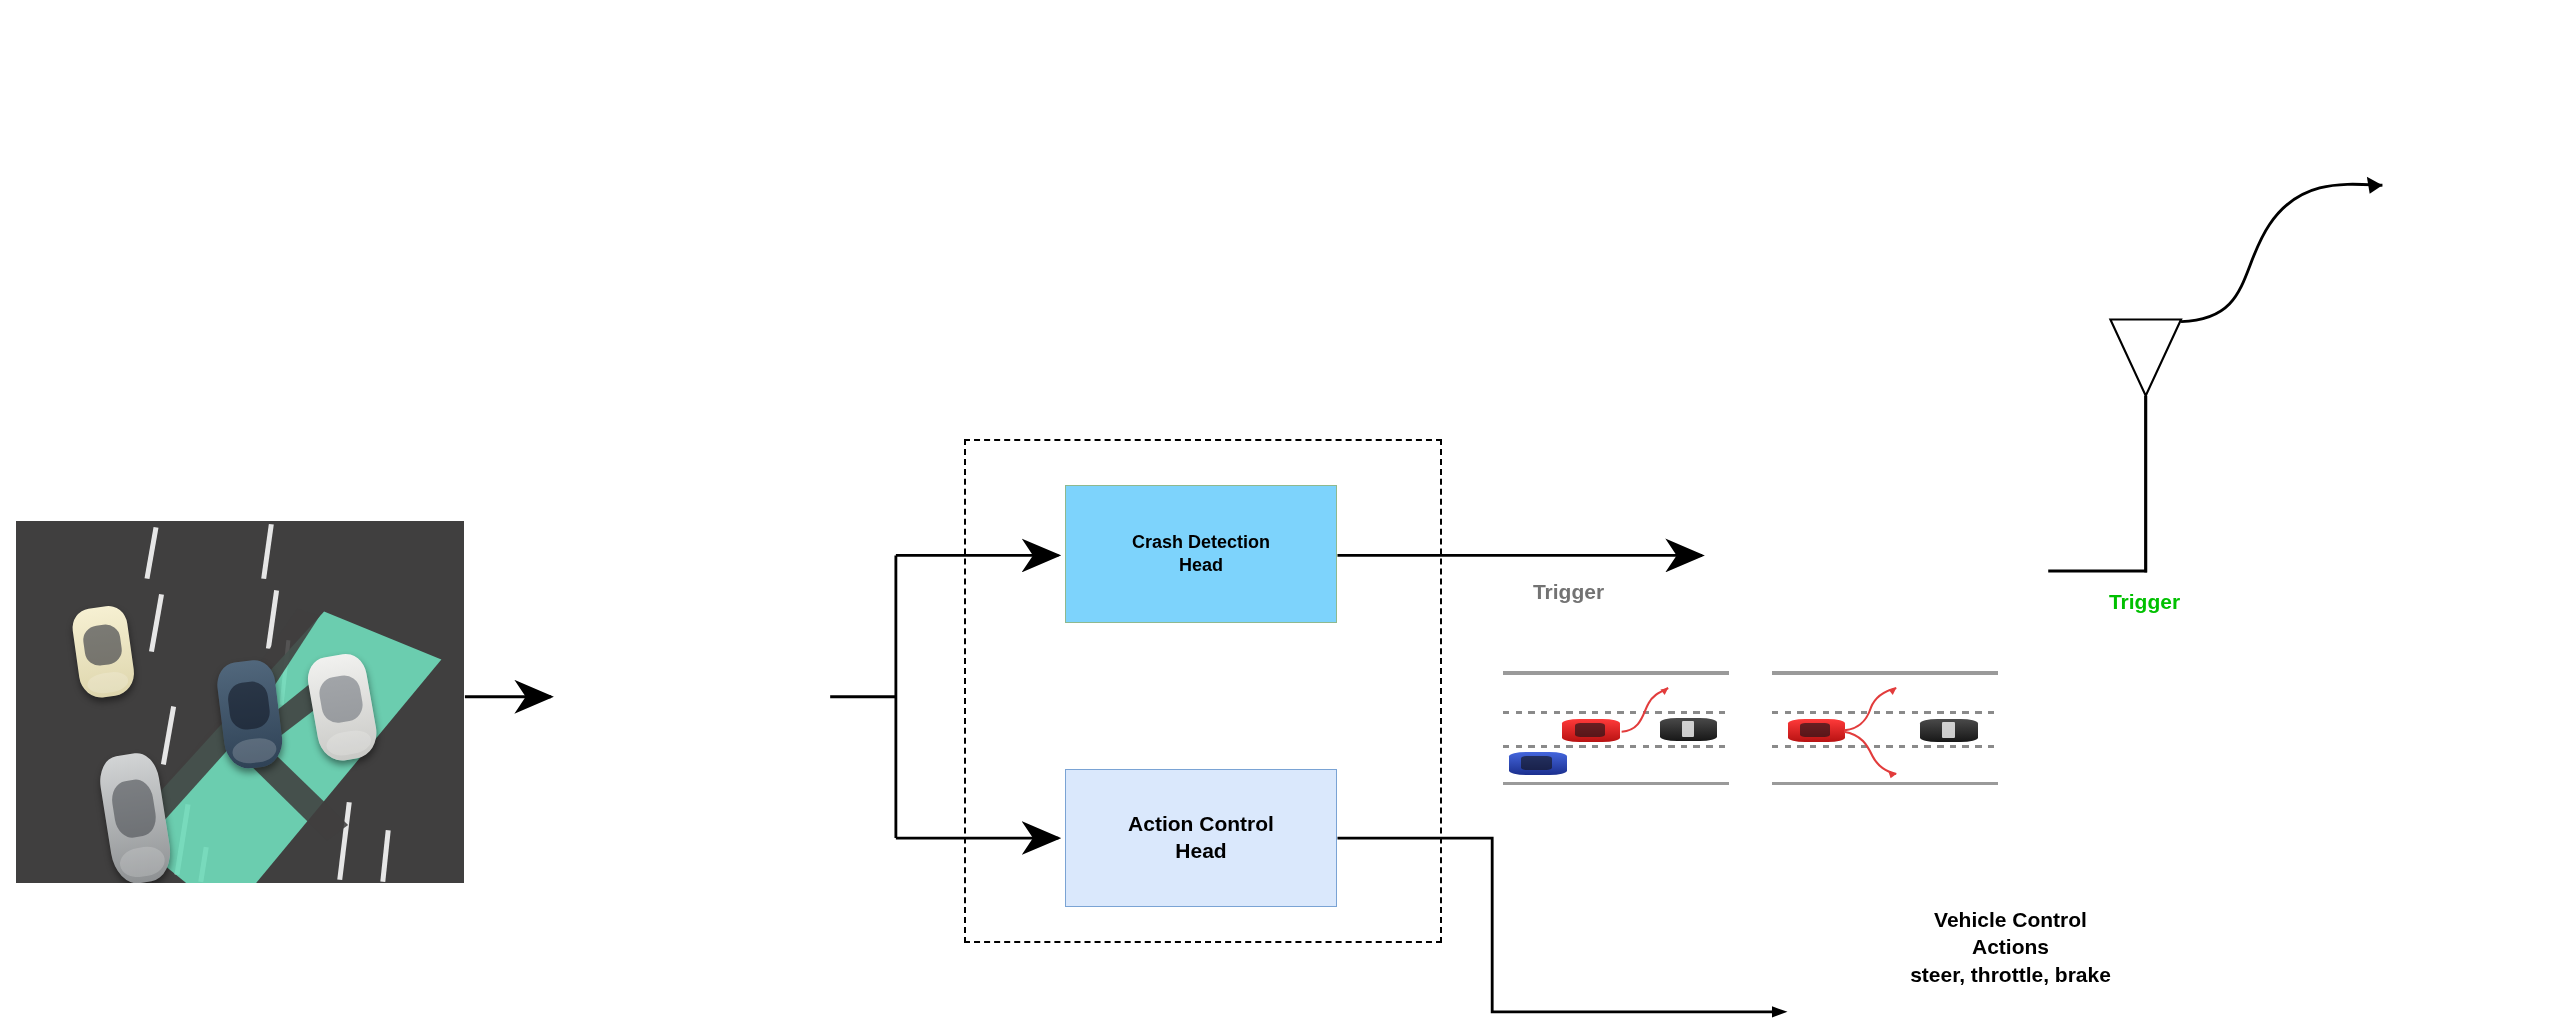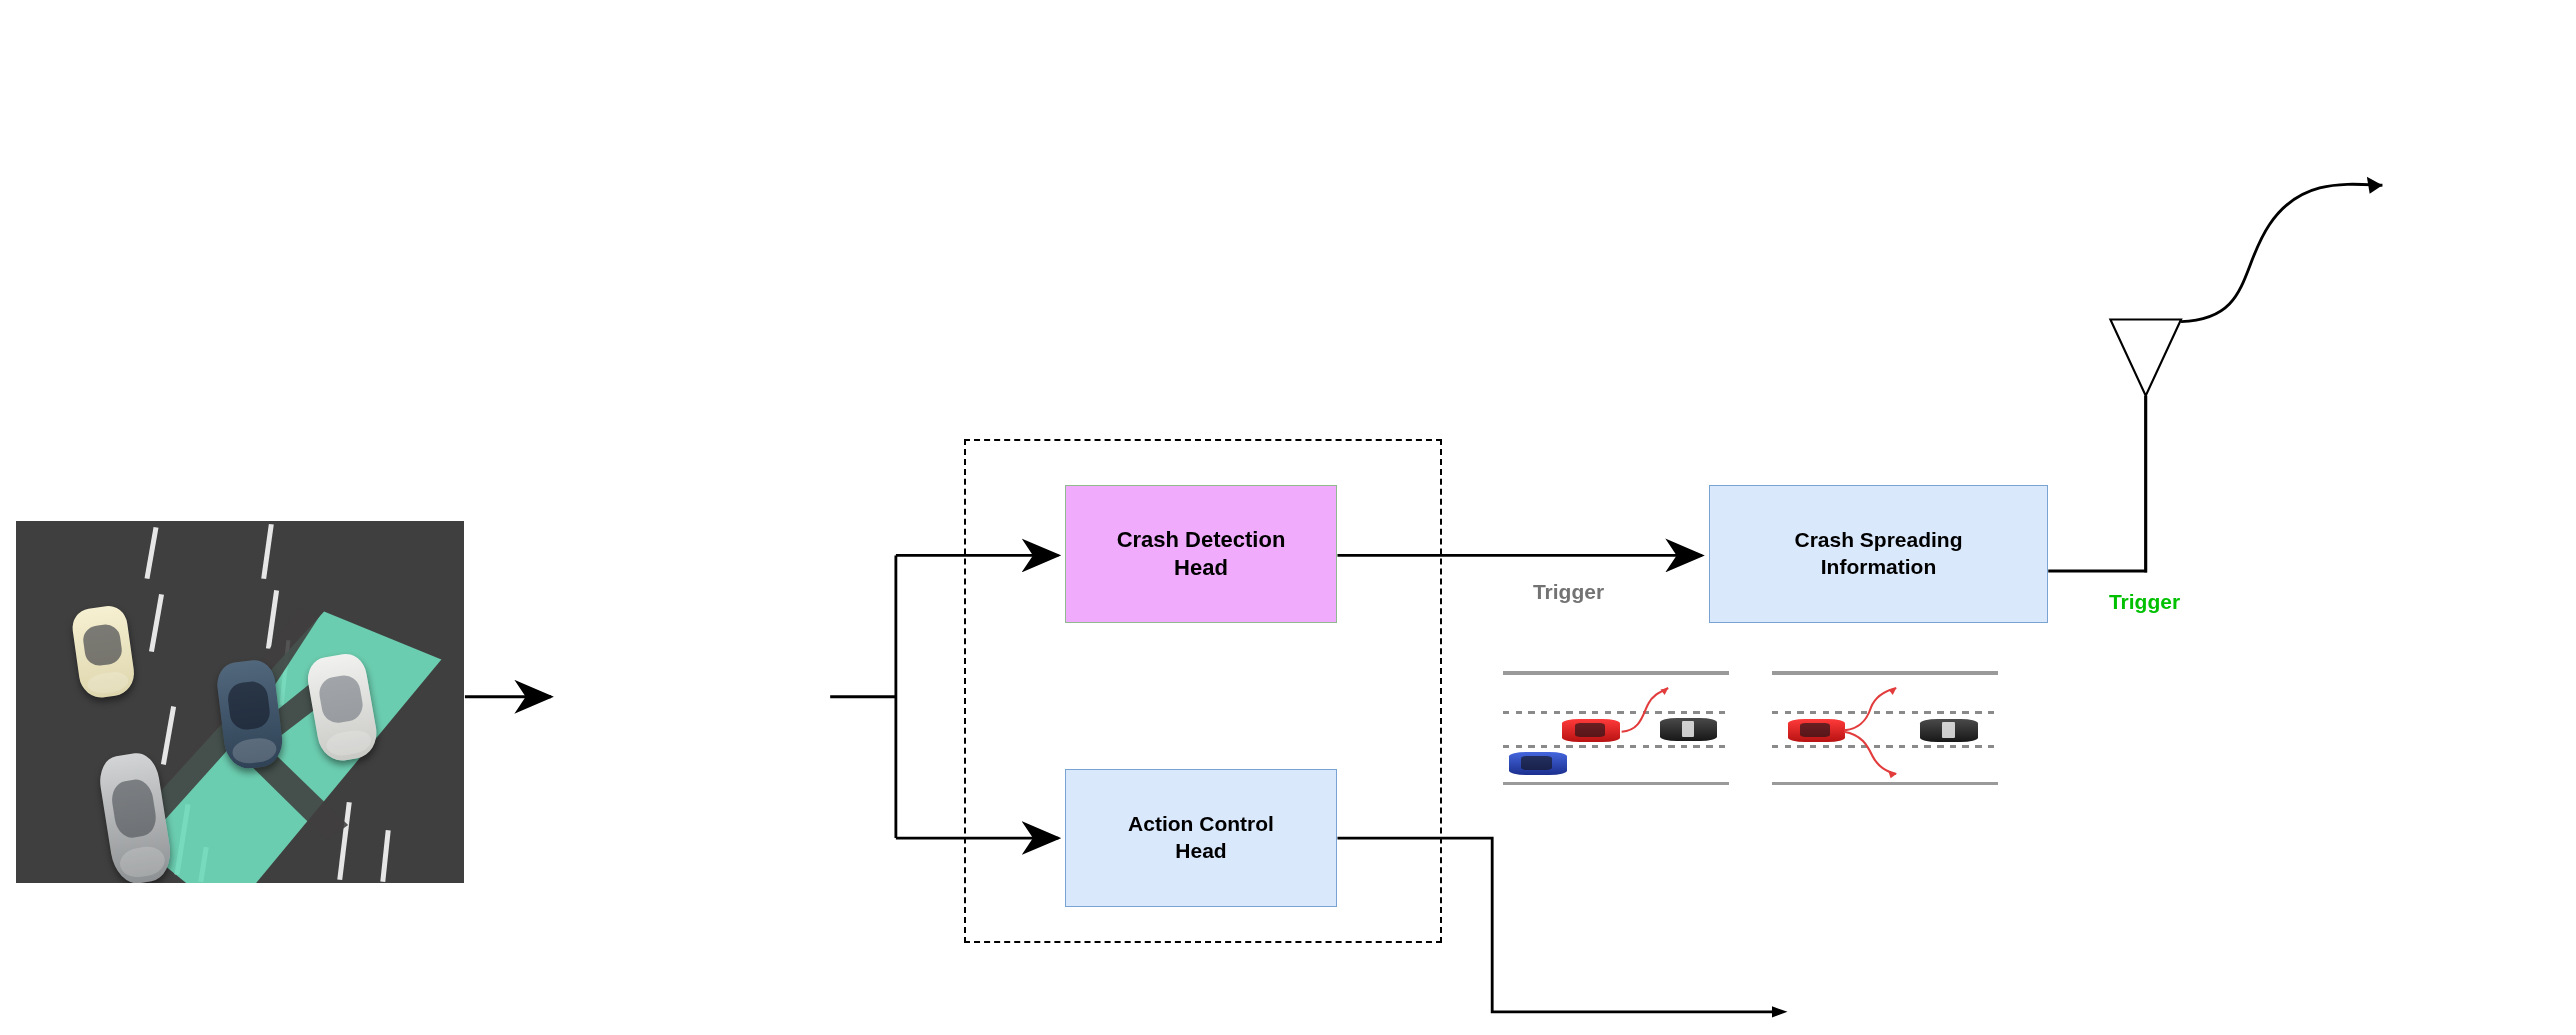--- a/index.html
+++ b/index.html
@@ -6,21 +6,21 @@
   body{width:2576px;height:1036px;position:relative;overflow:hidden;
        font-family:"Liberation Sans","DejaVu Sans",sans-serif;}
   .stage{position:absolute;left:0;top:0;width:2576px;height:1036px;}
   svg.layer{position:absolute;left:0;top:0;width:2576px;height:1036px;pointer-events:none;}
 
   .node{position:absolute;box-sizing:border-box;display:flex;align-items:center;
         justify-content:center;text-align:center;line-height:1.28;}
   .node-label{white-space:pre-line;}
 
   .box-blue{background:#dae8fc;border:1.4px solid #7aa3d4;color:#000;font-size:21px;font-weight:700;}
-  .box-green{background:#f0abfc;border:1.4px solid #8fb98e;color:#000;font-size:22px;font-weight:700;}
+  .box-green{background:#7dd3fc;border:1.4px solid #8fb98e;color:#000;font-size:18px;font-weight:700;}
 
   .plain-label{position:absolute;text-align:center;font-size:21px;font-weight:700;color:#000;
                line-height:1.3;white-space:pre-line;}
   .lbl-trigger{color:#ff0000;}
   .lbl-action{color:#00c000;}
 
   .dashed-group{position:absolute;border:2.1px dashed #000;box-sizing:border-box;background:transparent;}
 
   
   .scene{position:absolute;overflow:hidden;background:#403f3f;}
@@ -185,22 +185,21 @@
   <div class="node box-green" id="box-crash-detection-head" style="left: 1065px; top: 485px; width: 272px; height: 138px;">
     <span class="node-label">Crash Detection
 Head</span>
   </div>
 
   <div class="node box-blue" id="box-action-control-head" style="left: 1065px; top: 769px; width: 272px; height: 138px;">
     <span class="node-label">Action Control
 Head</span>
   </div>
 
-  <div class="node box-blue" id="box-crash-spreading-information" style="left: 1709px; top: 485px; width: 339px; height: 138px;">
-    <span class="node-label">Crash Spreading
-Information</span>
-  </div>
 
   <div class="plain-label lbl-trigger" id="label-trigger" style="left: 1491px; top: 578px; width: 155px; color: #737373;">Trigger</div>
   <div class="plain-label lbl-action" id="label-action" style="left: 2067px; top: 588px; width: 155px; color: rgb(0, 192, 0);">Trigger</div>
+  <div class="plain-label" id="label-vehicle-actions" style="left: 1809px; top: 906px; width: 403px; color: rgb(0, 0, 0);">Vehicle Control
+Actions
+steer, throttle, brake</div>
 
 </div>
 
 
 </body></html>

